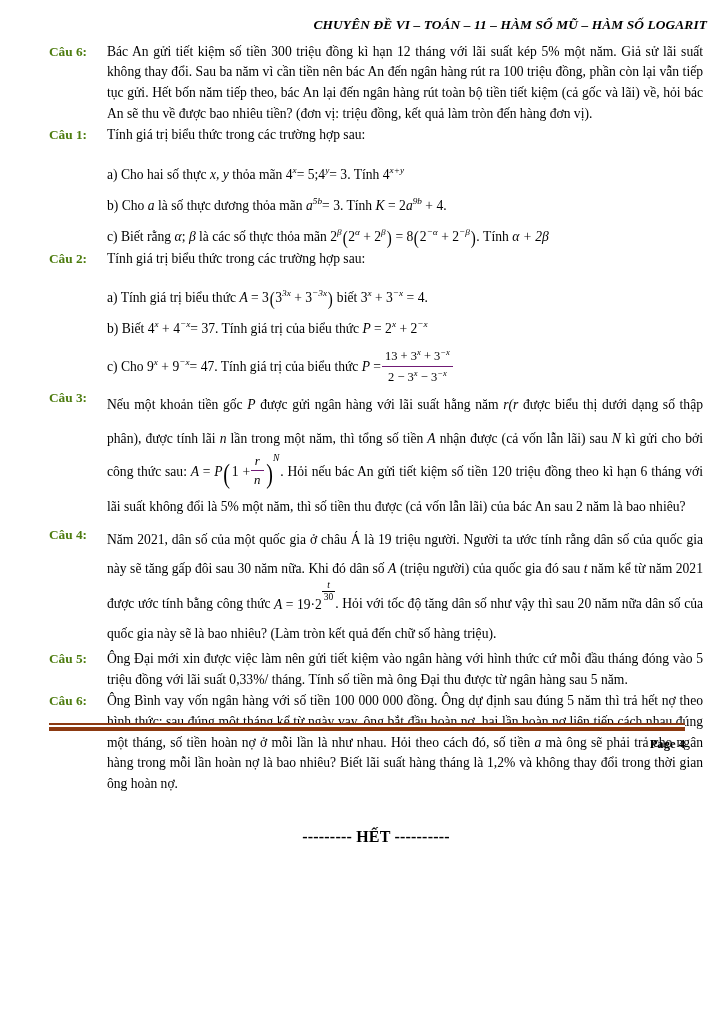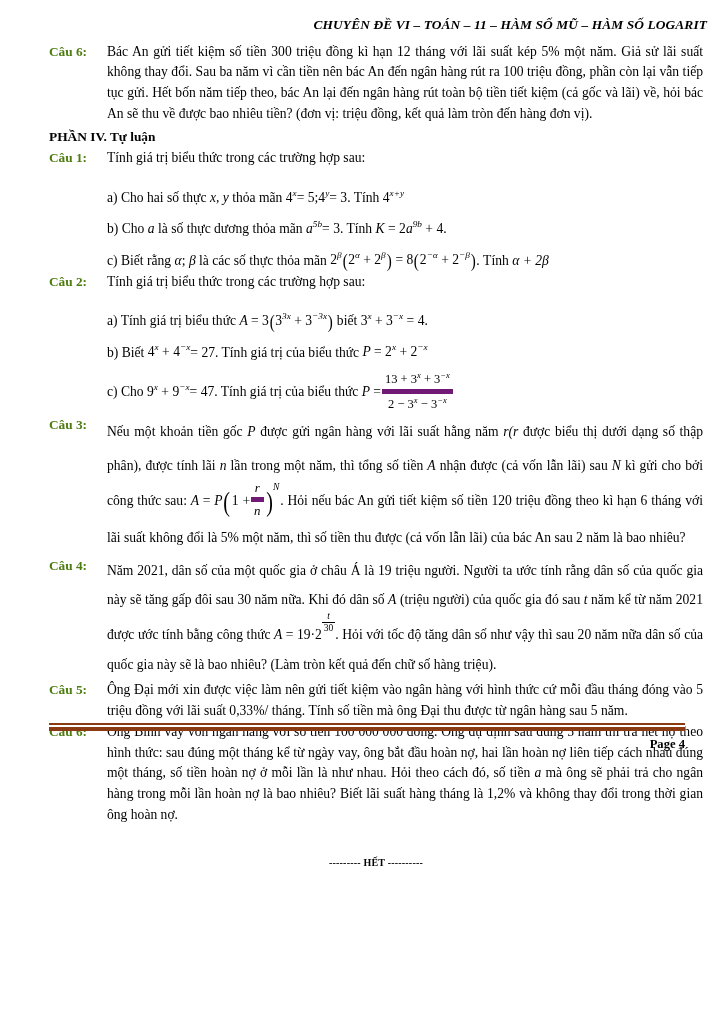--- a/index.html
+++ b/index.html
@@ -100,21 +100,21 @@
     vertical-align: middle;
     text-align: center;
     font-style: italic;
     margin: 0 1px;
     position: relative;
     top: -0.15em;
   }
   .frac > .nm {
     display: block;
     padding: 0 3px 1px 3px;
-    border-bottom: 5px solid #701a75;
+    border-bottom: 1px solid #701a75;
     line-height: 1.25;
   }
   .frac > .dn {
     display: block;
     padding: 1px 3px 0 3px;
     line-height: 1.25;
   }
   .frac.sm { font-size: 0.92em; }
   .frac.tiny > .nm, .frac.tiny > .dn { font-size: 0.95em; }
 
@@ -173,21 +173,21 @@
     font-style: normal;
   }
 
   .tall { line-height: 2.45; }
   .tall2 { line-height: 2.15; }
 
   
   .het {
     text-align: center;
     font-weight: bold;
-    font-size: 10px;
+    font-size: 16px;
     margin-top: 30px;
     letter-spacing: 0.2px;
   }
 
   
   .footer-rules {
     position: absolute;
     left: 49px;
     right: 40px;
     bottom: 65px;
@@ -226,21 +226,20 @@
 
   <div class="doc-header">CHUYÊN ĐỀ VI – TOÁN – 11  – HÀM SỐ MŨ – HÀM SỐ LOGARIT</div>
 
   <div class="content">
 
     <div class="q-row">
       <div class="q-label">Câu 6:</div>
       <div class="q-body">Bác An gửi tiết kiệm số tiền 300 triệu đồng kì hạn 12 tháng với lãi suất kép 5% một năm. Giả sử lãi suất không thay đổi. Sau ba năm vì cần tiền nên bác An đến ngân hàng rút ra 100 triệu đồng, phần còn lại vẫn tiếp tục gửi. Hết bốn năm tiếp theo, bác An lại đến ngân hàng rút toàn bộ tiền tiết kiệm (cả gốc và lãi) về, hỏi bác An sẽ thu về được bao nhiêu tiền? (đơn vị: triệu đồng, kết quả làm tròn đến hàng đơn vị).</div>
     </div>
 
-    <div class="section-title">PHẦN IV. Tự luận</div>
 
     <div class="q-row">
       <div class="q-label">Câu 1:</div>
       <div class="q-body">
         <div class="para">Tính giá trị biểu thức trong các trường hợp sau:</div>
 
         <div class="sub">
           <span>a) Cho hai số thực</span>
           <span class="m">x, y</span>
           <span>thỏa mãn</span>
@@ -274,21 +273,21 @@
 
         <div class="sub">
           <span>a) Tính giá trị biểu thức</span>
           <span class="m"><span>A</span> <span class="op">= 3</span><span class="medp">(</span><span class="num">3</span><sup>3x</sup> <span class="op">+</span> <span class="num">3</span><sup>−3x</sup><span class="medp">)</span></span>
           <span>biết</span>
           <span class="m"><span class="num">3</span><sup>x</sup> <span class="op">+</span> <span class="num">3</span><sup>−x</sup> <span class="op">= 4.</span></span>
         </div>
 
         <div class="sub loose">
           <span>b) Biết</span>
-          <span class="m"><span class="num">4</span><sup>x</sup> <span class="op">+</span> <span class="num">4</span><sup>−x</sup></span><span>= 27. Tính giá trị của biểu thức</span>
+          <span class="m"><span class="num">4</span><sup>x</sup> <span class="op">+</span> <span class="num">4</span><sup>−x</sup></span><span>= 37. Tính giá trị của biểu thức</span>
           <span class="m"><span>P</span> <span class="op">=</span> <span class="num">2</span><sup>x</sup> <span class="op">+</span> <span class="num">2</span><sup>−x</sup></span>
         </div>
 
         <div class="sub loose tall2">
           <span>c) Cho</span>
           <span class="m"><span class="num">9</span><sup>x</sup> <span class="op">+</span> <span class="num">9</span><sup>−x</sup></span><span>= 47. Tính giá trị của biểu thức</span>
           <span class="m"><span>P</span> <span class="op">=</span><span class="frac sm"><span class="nm"><span class="num">13</span> <span class="op">+</span> <span class="num">3</span><sup>x</sup> <span class="op">+</span> <span class="num">3</span><sup>−x</sup></span><span class="dn"><span class="num">2</span> <span class="op">−</span> <span class="num">3</span><sup>x</sup> <span class="op">−</span> <span class="num">3</span><sup>−x</sup></span></span></span>
         </div>
       </div>
     </div>

